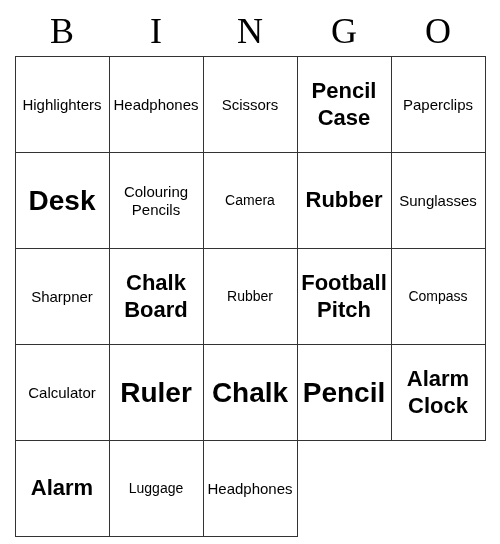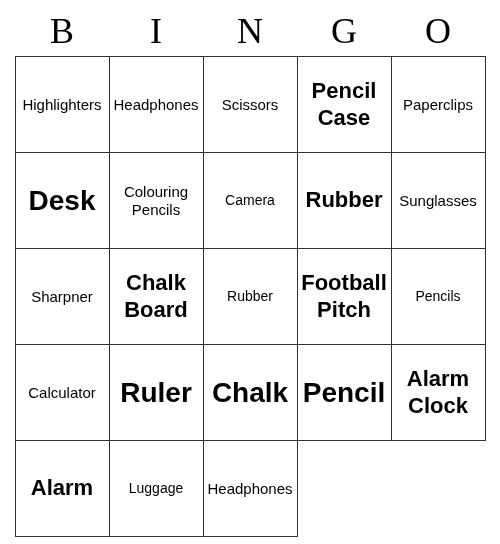--- a/index.html
+++ b/index.html
@@ -125,21 +125,21 @@
     <div class="bingo-cell">
       <span class="cell-text size-large">Chalk Board</span>
     </div>
     <div class="bingo-cell">
       <span class="cell-text size-medium">Rubber</span>
     </div>
     <div class="bingo-cell">
       <span class="cell-text size-large">Football Pitch</span>
     </div>
     <div class="bingo-cell">
-      <span class="cell-text size-medium">Pencils</span>
+      <span class="cell-text size-medium">Compass</span>
     </div>
     <div class="bingo-cell">
       <span class="cell-text size-small">Calculator</span>
     </div>
     <div class="bingo-cell">
       <span class="cell-text size-xlarge">Ruler</span>
     </div>
     <div class="bingo-cell">
       <span class="cell-text size-xlarge">Chalk</span>
     </div>

